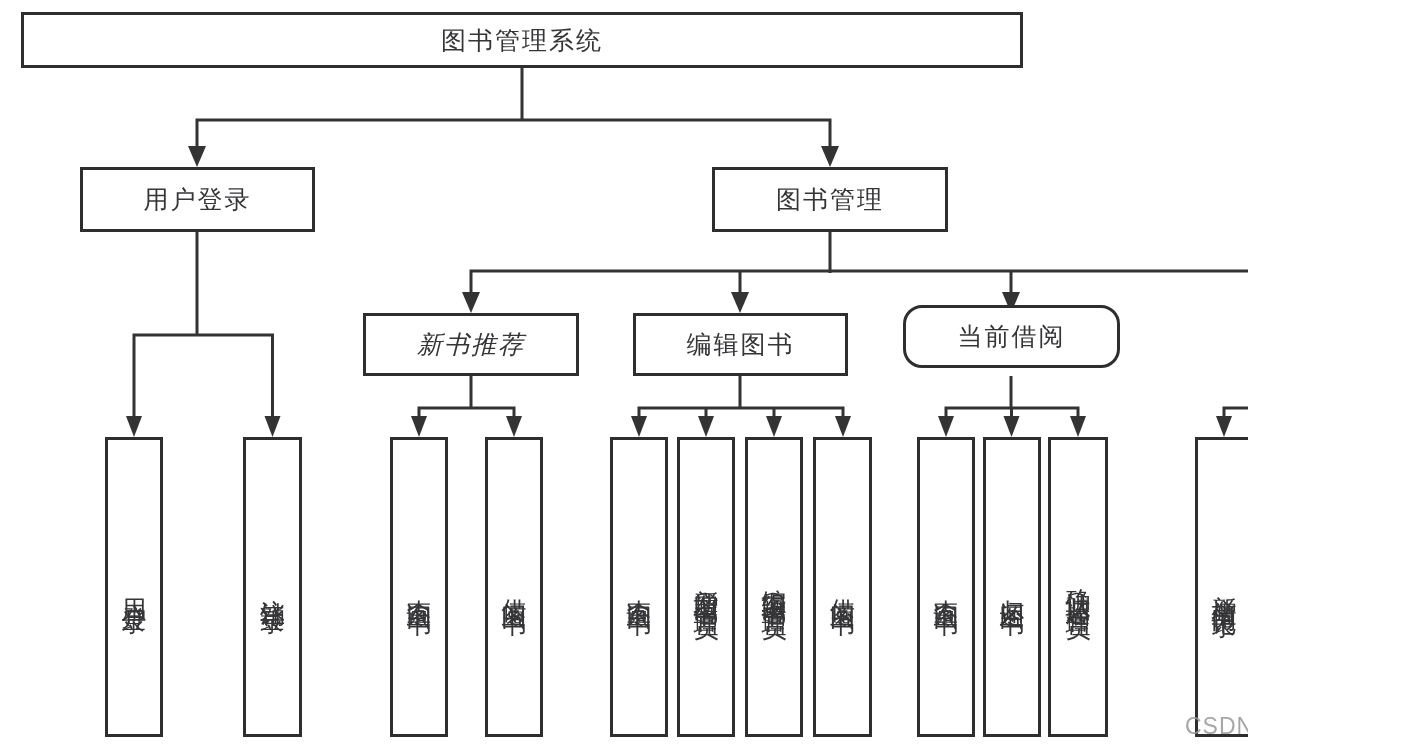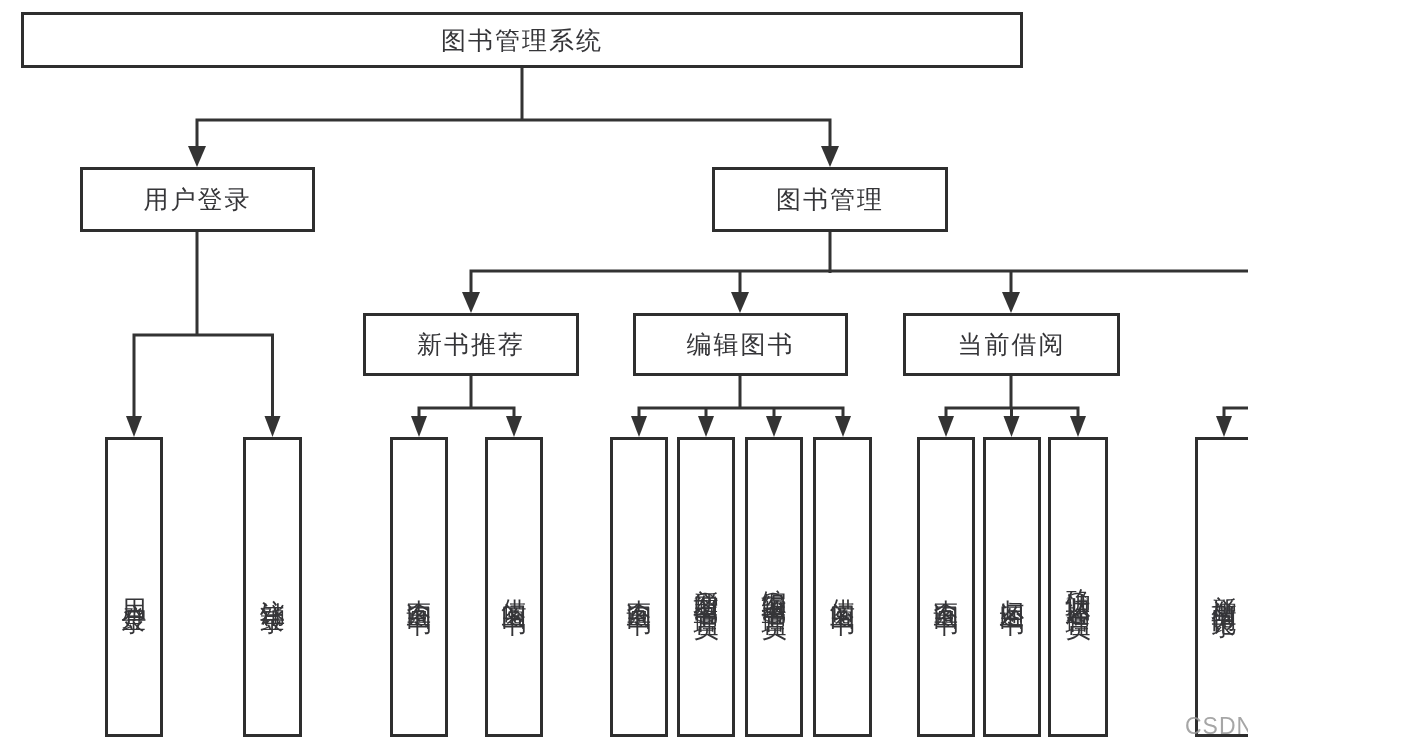--- a/index.html
+++ b/index.html
@@ -38,23 +38,23 @@
     font-size: 25px;
     letter-spacing: 4px;
     line-height: 1;
   }
   
   .n-root   { left: 21px;  top: 12px;  width: 1002px; height: 56px; }
   
   .n-ulogin { left: 80px;  top: 167px; width: 235px;  height: 65px; }
   .n-bmgmt  { left: 712px; top: 167px; width: 236px;  height: 65px; }
   
-  .n-nbr { left: 363px;  top: 313px; width: 216px; height: 63px; }
+  .n-nbr { left: 363px;  top: 313px; width: 216px; height: 63px; font-style: italic; }
   .n-bb  { left: 633px;  top: 313px; width: 215px; height: 63px; }
-  .n-cb  { left: 903px;  top: 313px; width: 217px; height: 63px; }
+  .n-cb  { left: 903px;  top: 305px; width: 217px; height: 63px; border-radius: 19px; }
   .n-br  { left: 1172px; top: 313px; width: 216px; height: 63px; }
   
   .leaf { top: 437px; height: 300px; width: 58px; }
   .l-ul1 { left: 105px; }
   .l-ul2 { left: 243px; width: 59px; }
   .l-nbr1 { left: 390px; }
   .l-nbr2 { left: 485px; }
   .l-bb1 { left: 610px; }
   .l-bb2 { left: 677px; }
   .l-bb3 { left: 745px; }

